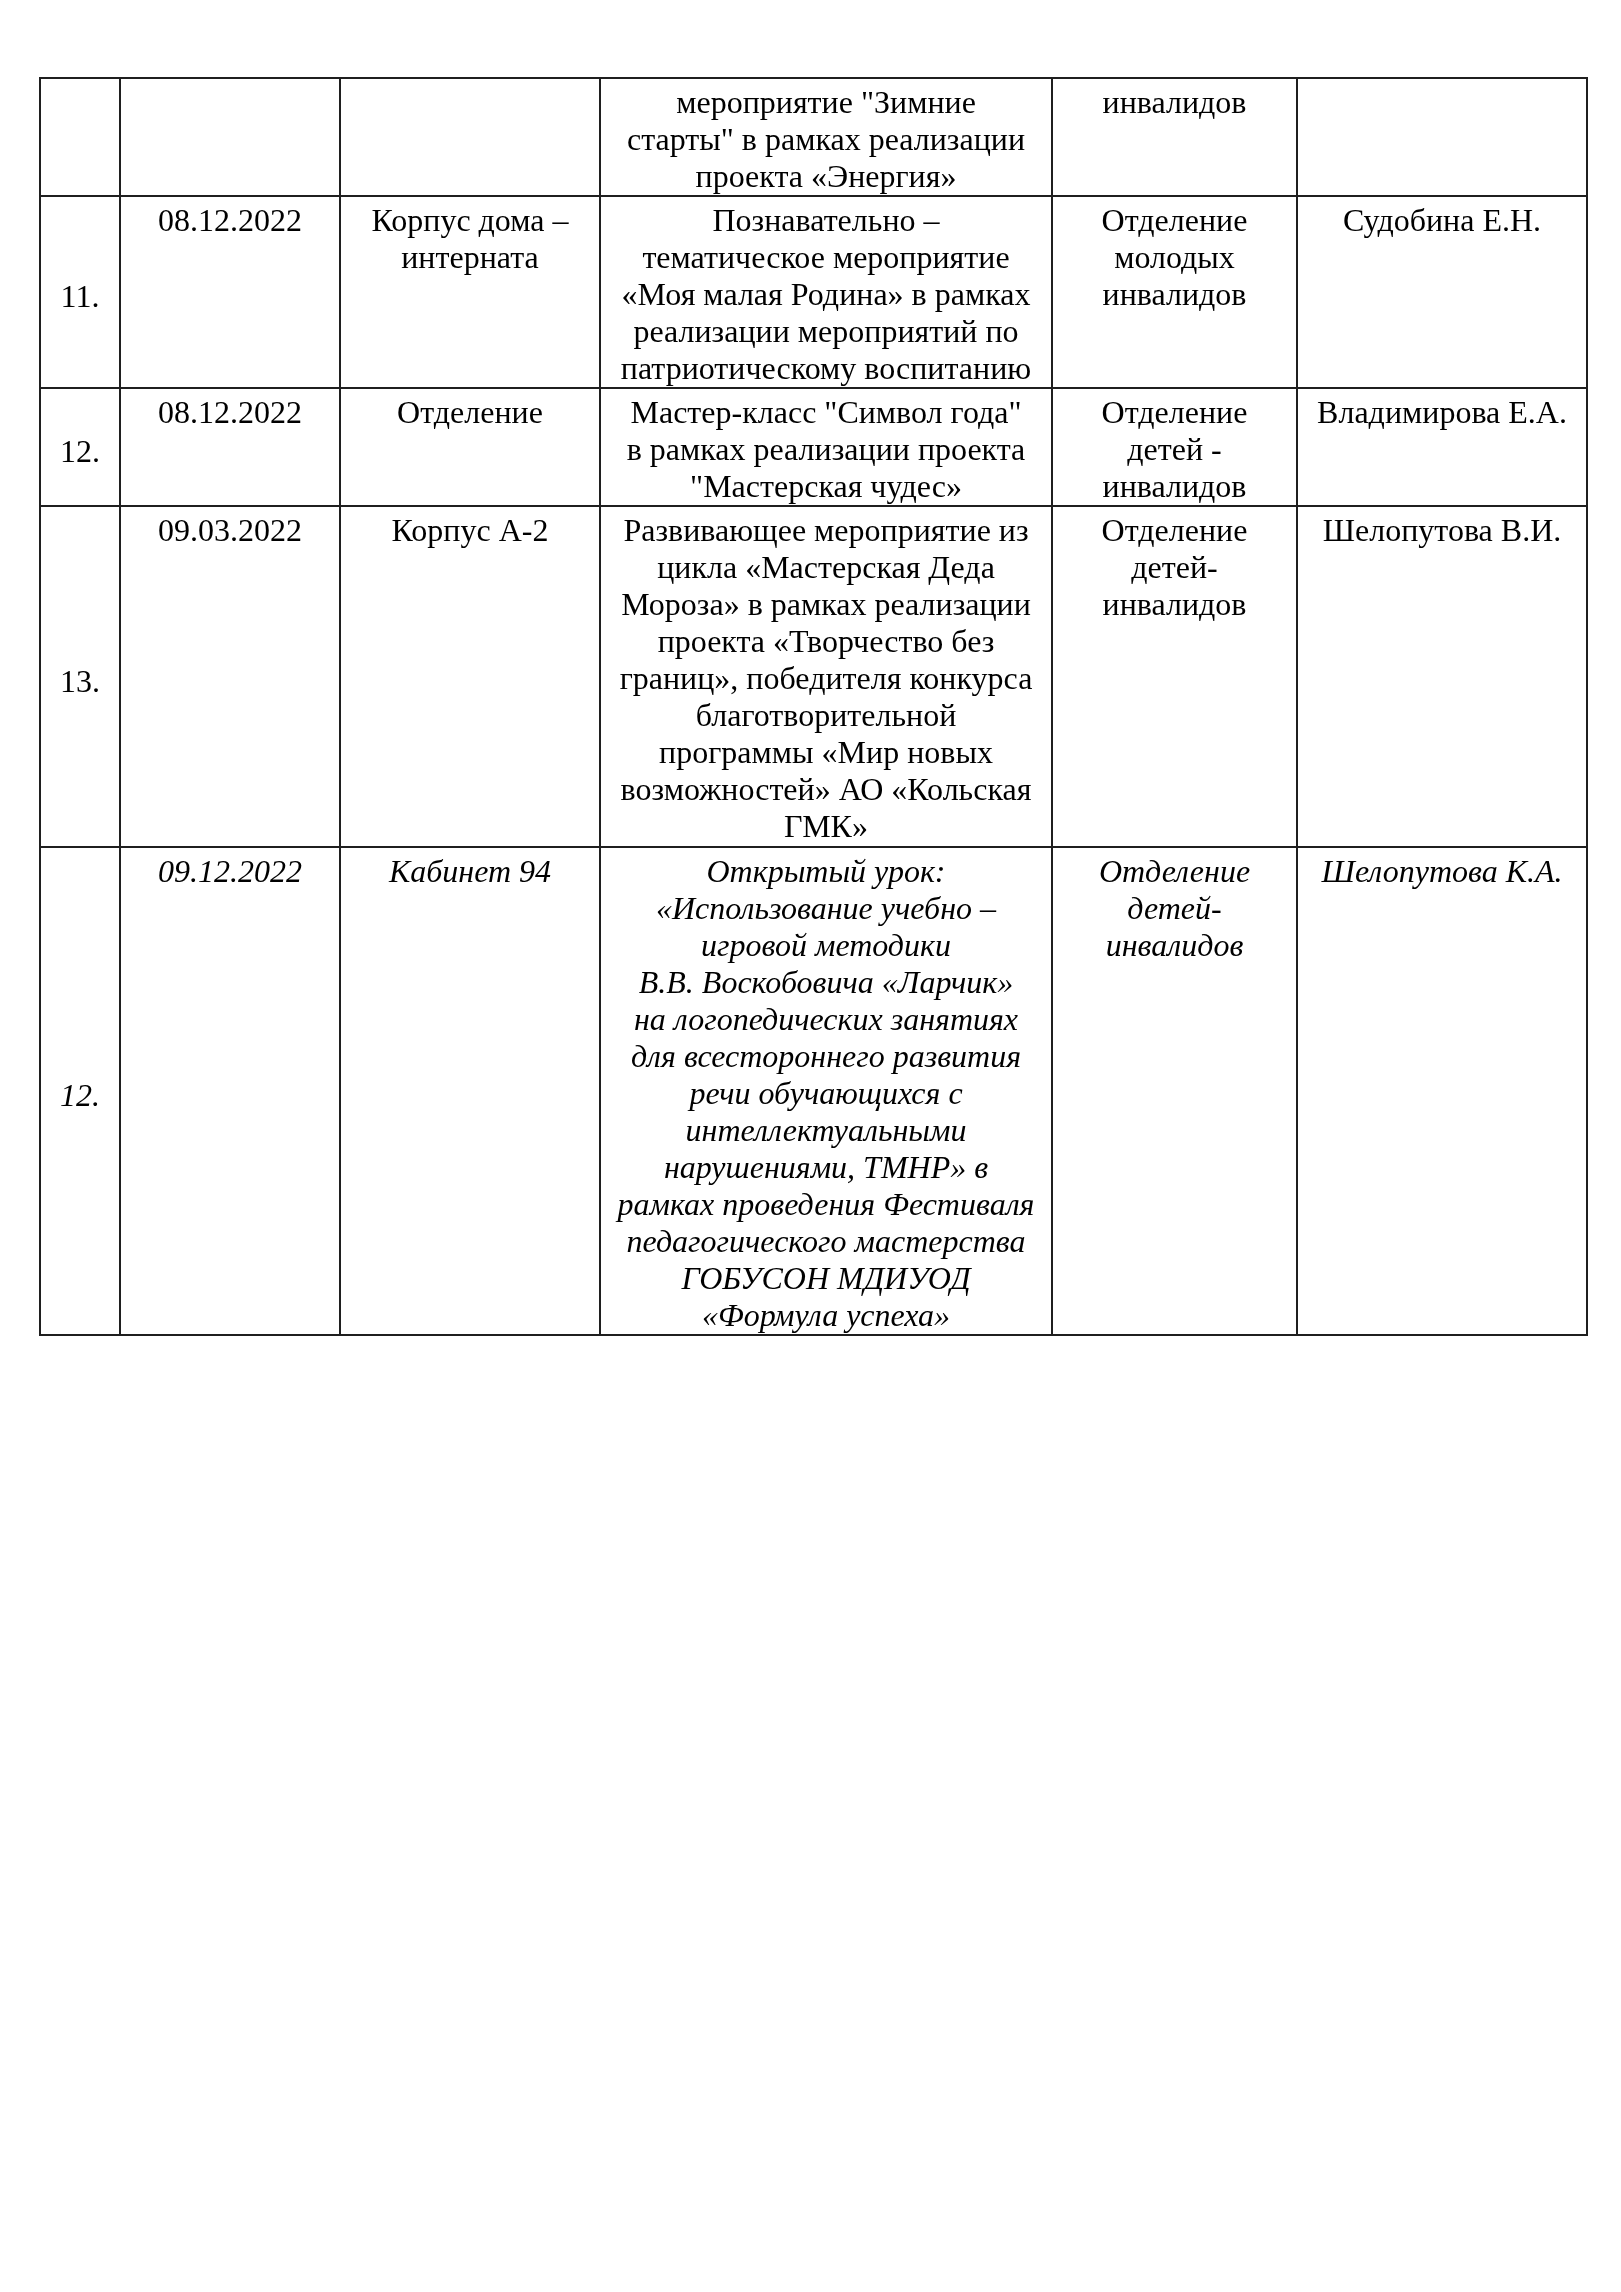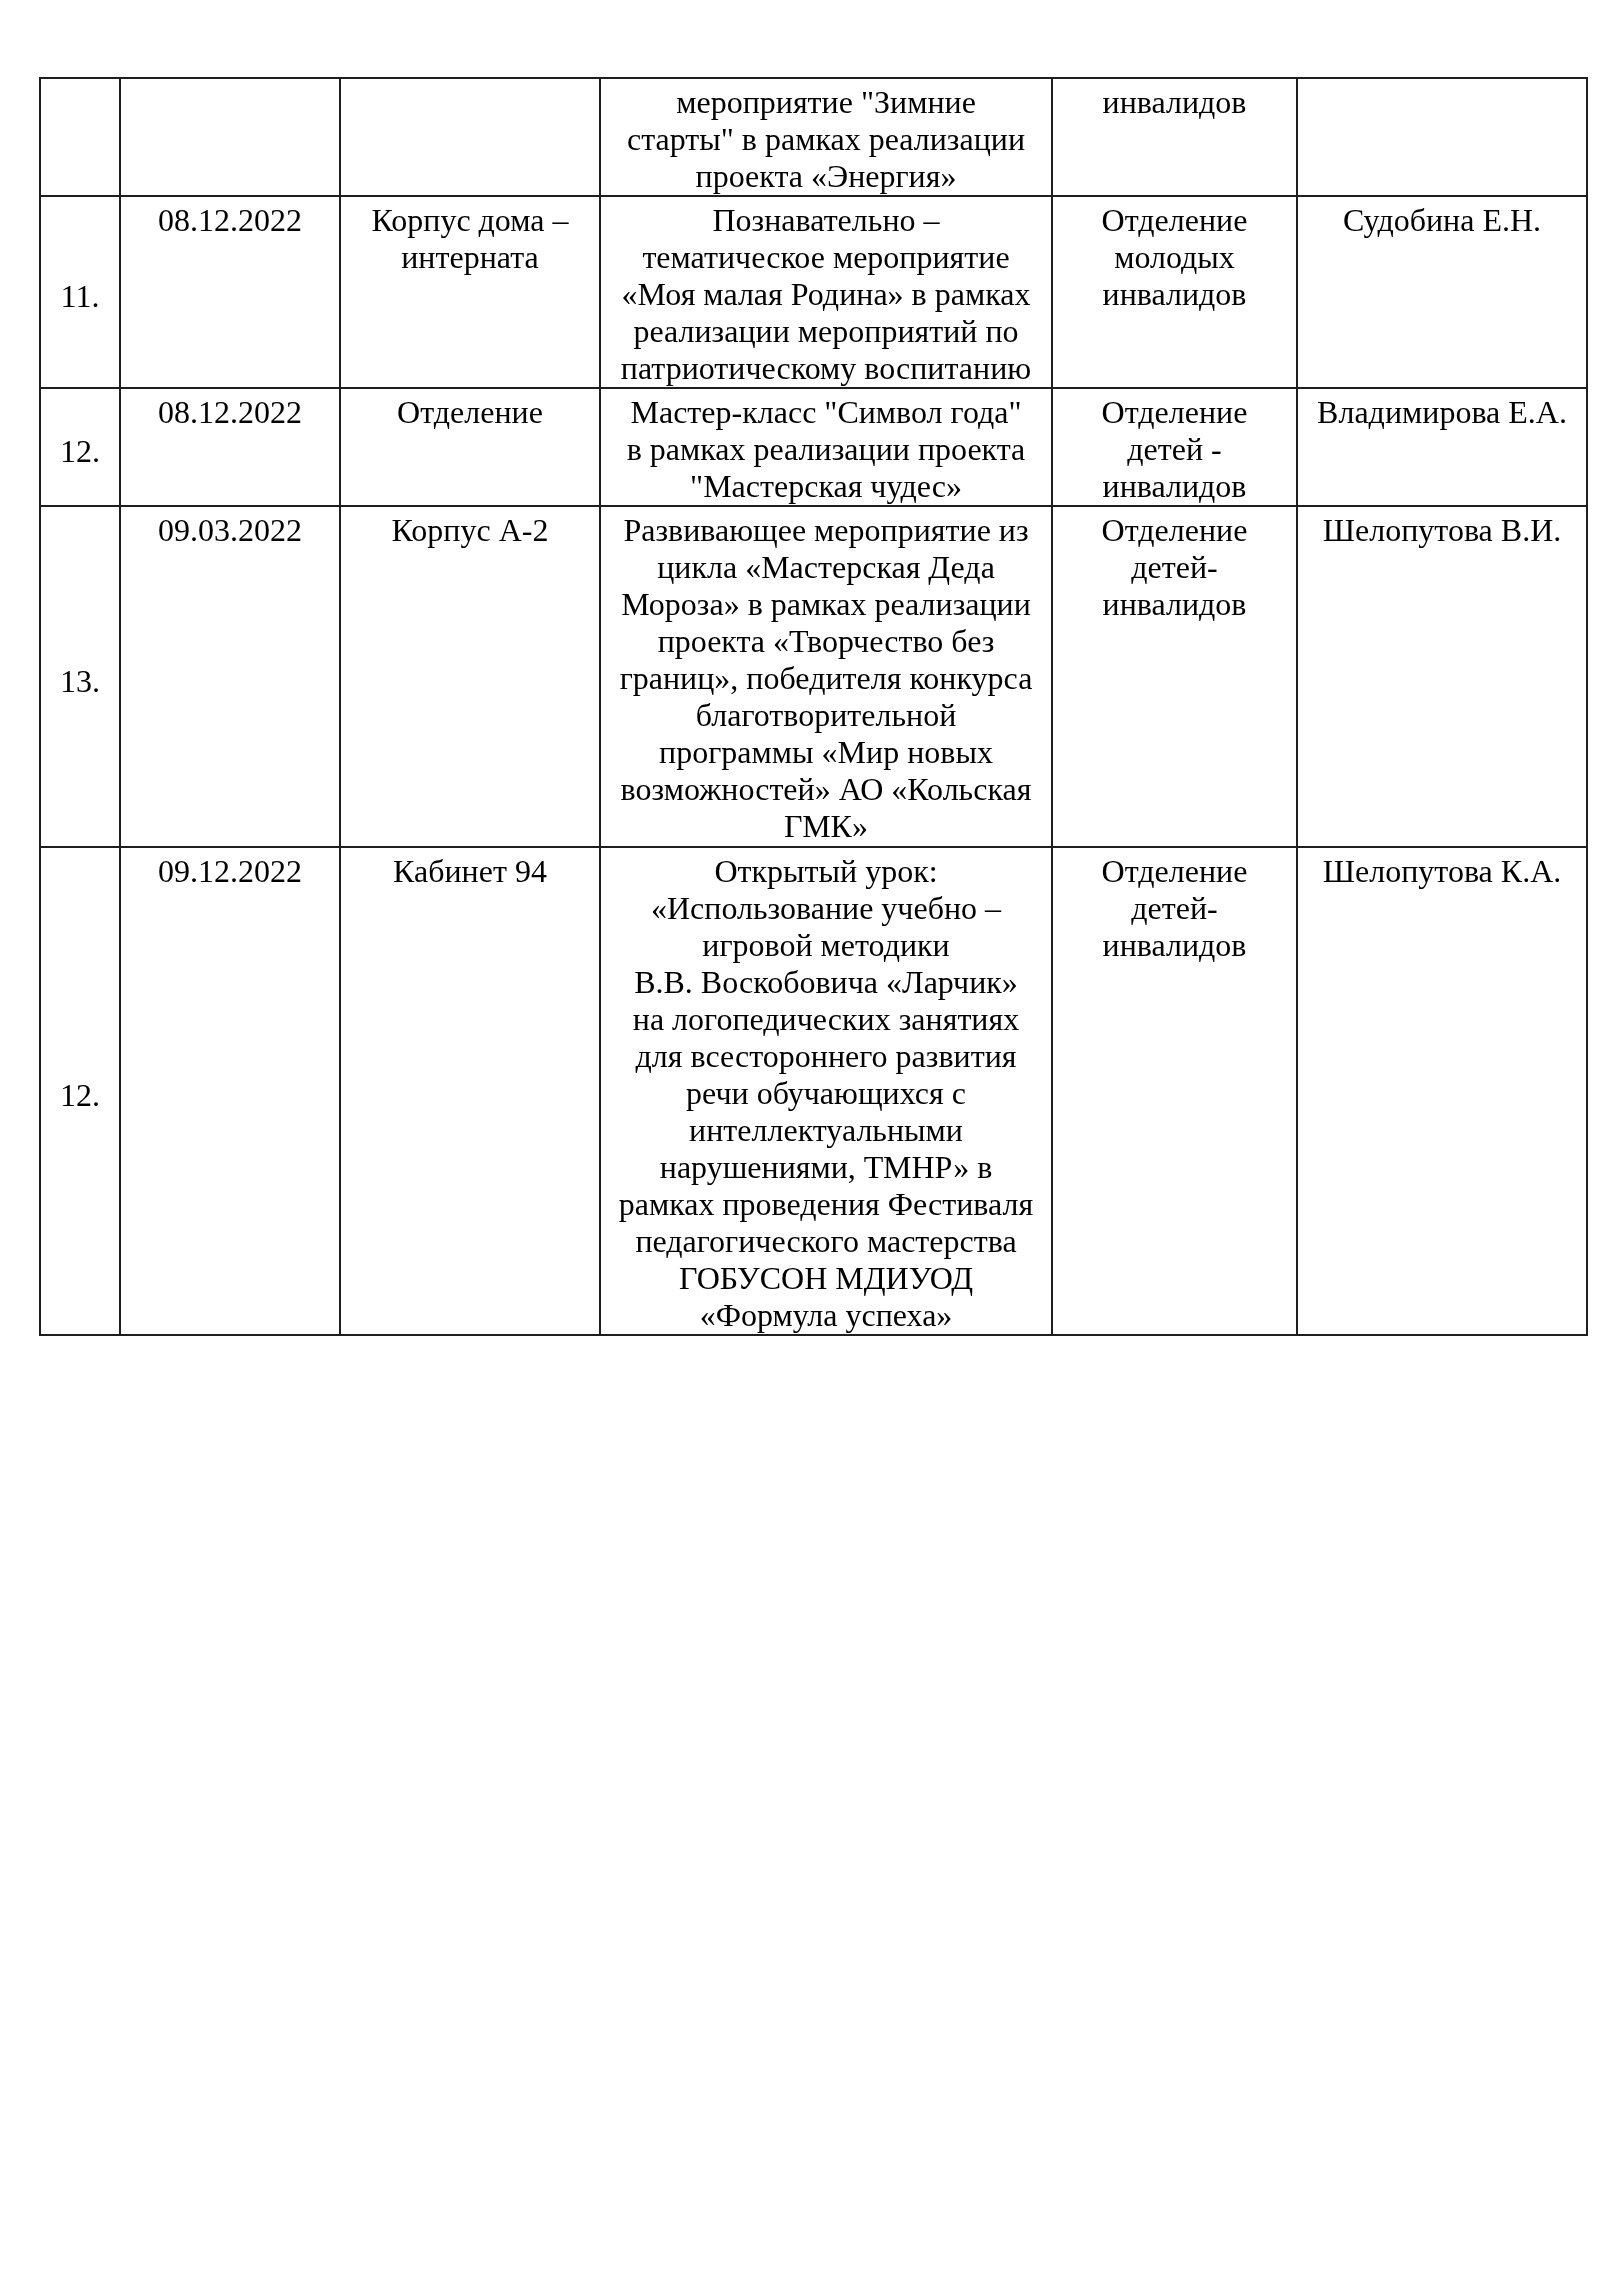--- a/index.html
+++ b/index.html
@@ -30,20 +30,21 @@
     text-align: center;
     font-size: 32px;
     line-height: 37px;
     padding: 4.9px 5.9px 0 5.9px;
     white-space: pre-line;
     overflow: hidden;
     word-wrap: break-word;
   }
   table.events tr.row-last td {
     border-bottom-width: 2.9px;
+    font-style: italic;
   }
   table.events td.num {
     vertical-align: middle;
     padding-top: 10px;
   }
   tr.row-cont   { height: 111px; }
   tr.row-11     { height: 189px; }
   tr.row-12     { height: 118px; }
   tr.row-13     { height: 341px; }
   tr.row-14     { height: 487px; }

